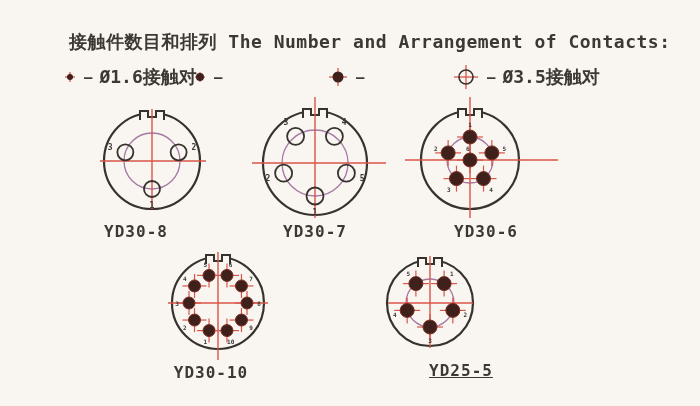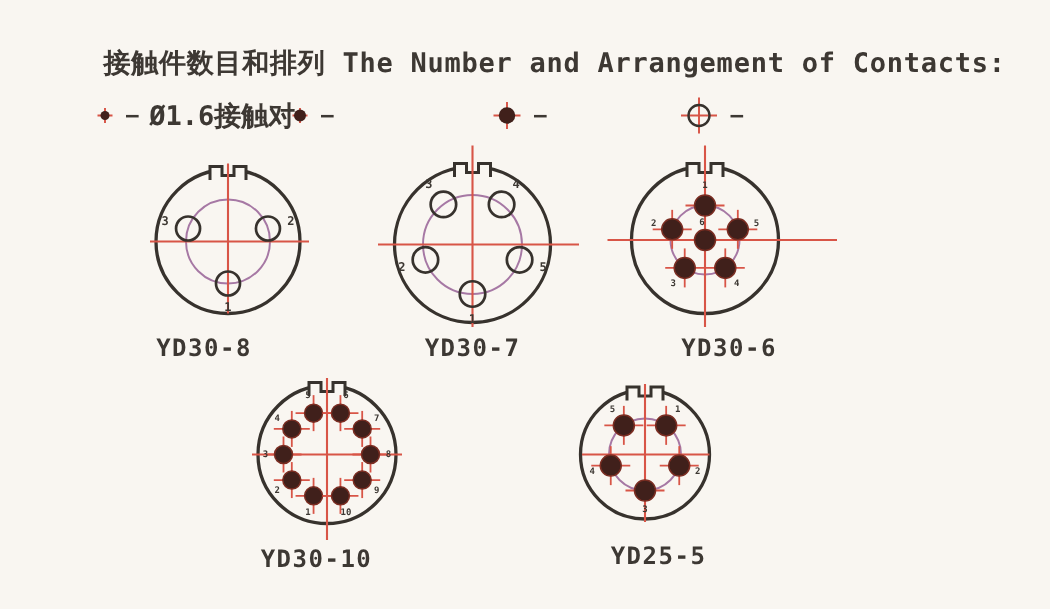--- a/index.html
+++ b/index.html
@@ -76,20 +76,21 @@
     </div>
     <div class="legend-item" style="left: 452px;">
       <span class="licon">
           <svg width="28" height="28">
             <line x1="2" y1="14" x2="26" y2="14" stroke="#d85547" stroke-width="1.3"></line>
             <line x1="14" y1="2" x2="14" y2="26" stroke="#d85547" stroke-width="1.3"></line>
             <circle cx="14" cy="14" r="7" fill="none" stroke="#37322d" stroke-width="1.6"></circle>
           </svg>
         </span>
       <span class="ldash">—</span>
+      <span class="llabel">Ø3.5接触对</span>
     </div>
   </div>
 
   <svg class="canvas" id="diagrams" width="700" height="406" viewBox="0 0 700 406">
       <g>
         <circle cx="152" cy="161" r="48" fill="none" stroke="#37322d" stroke-width="2.2"></circle>
         <rect x="139.5" y="109.5" width="25" height="10" fill="#f9f6f1"></rect>
         <path d="M 140 120 L 140 111 L 148 111 L 148 117 L 156 117 L 156 111 L 164 111 L 164 120" fill="none" stroke="#37322d" stroke-width="2"></path>
         <circle cx="152" cy="161" r="28" fill="none" stroke="#a678a4" stroke-width="1.3"></circle>
         <line x1="100" y1="161" x2="206" y2="161" stroke="#d85547" stroke-width="1.4"></line>
@@ -283,15 +284,15 @@
           <circle cx="415.89315394498067" cy="283.58359213500125" r="7" fill="#40201b" stroke="#7a2d22" stroke-width="1"></circle>
           <text x="408.2519456651785" y="273.06637120812695" fill="#3d3833" text-anchor="middle" dominant-baseline="central" font-size="6" font-weight="bold" font-family="&quot;DejaVu Sans Mono&quot;,&quot;Liberation Mono&quot;,monospace">5</text>
         </g>
       </g>
     </svg>
 
   <div class="clabel" style="left: 136px; top: 222px;">YD30-8</div>
   <div class="clabel" style="left: 315px; top: 222px;">YD30-7</div>
   <div class="clabel" style="left: 486px; top: 222px;">YD30-6</div>
   <div class="clabel" style="left: 211px; top: 363px;">YD30-10</div>
-  <div class="clabel" style="left: 439px; top: 361px;">YD25-5</div>
+  <div class="clabel" style="left: 461px; top: 361px; text-decoration: underline;">YD25-5</div>
 
 </div>
 
 </body></html>

